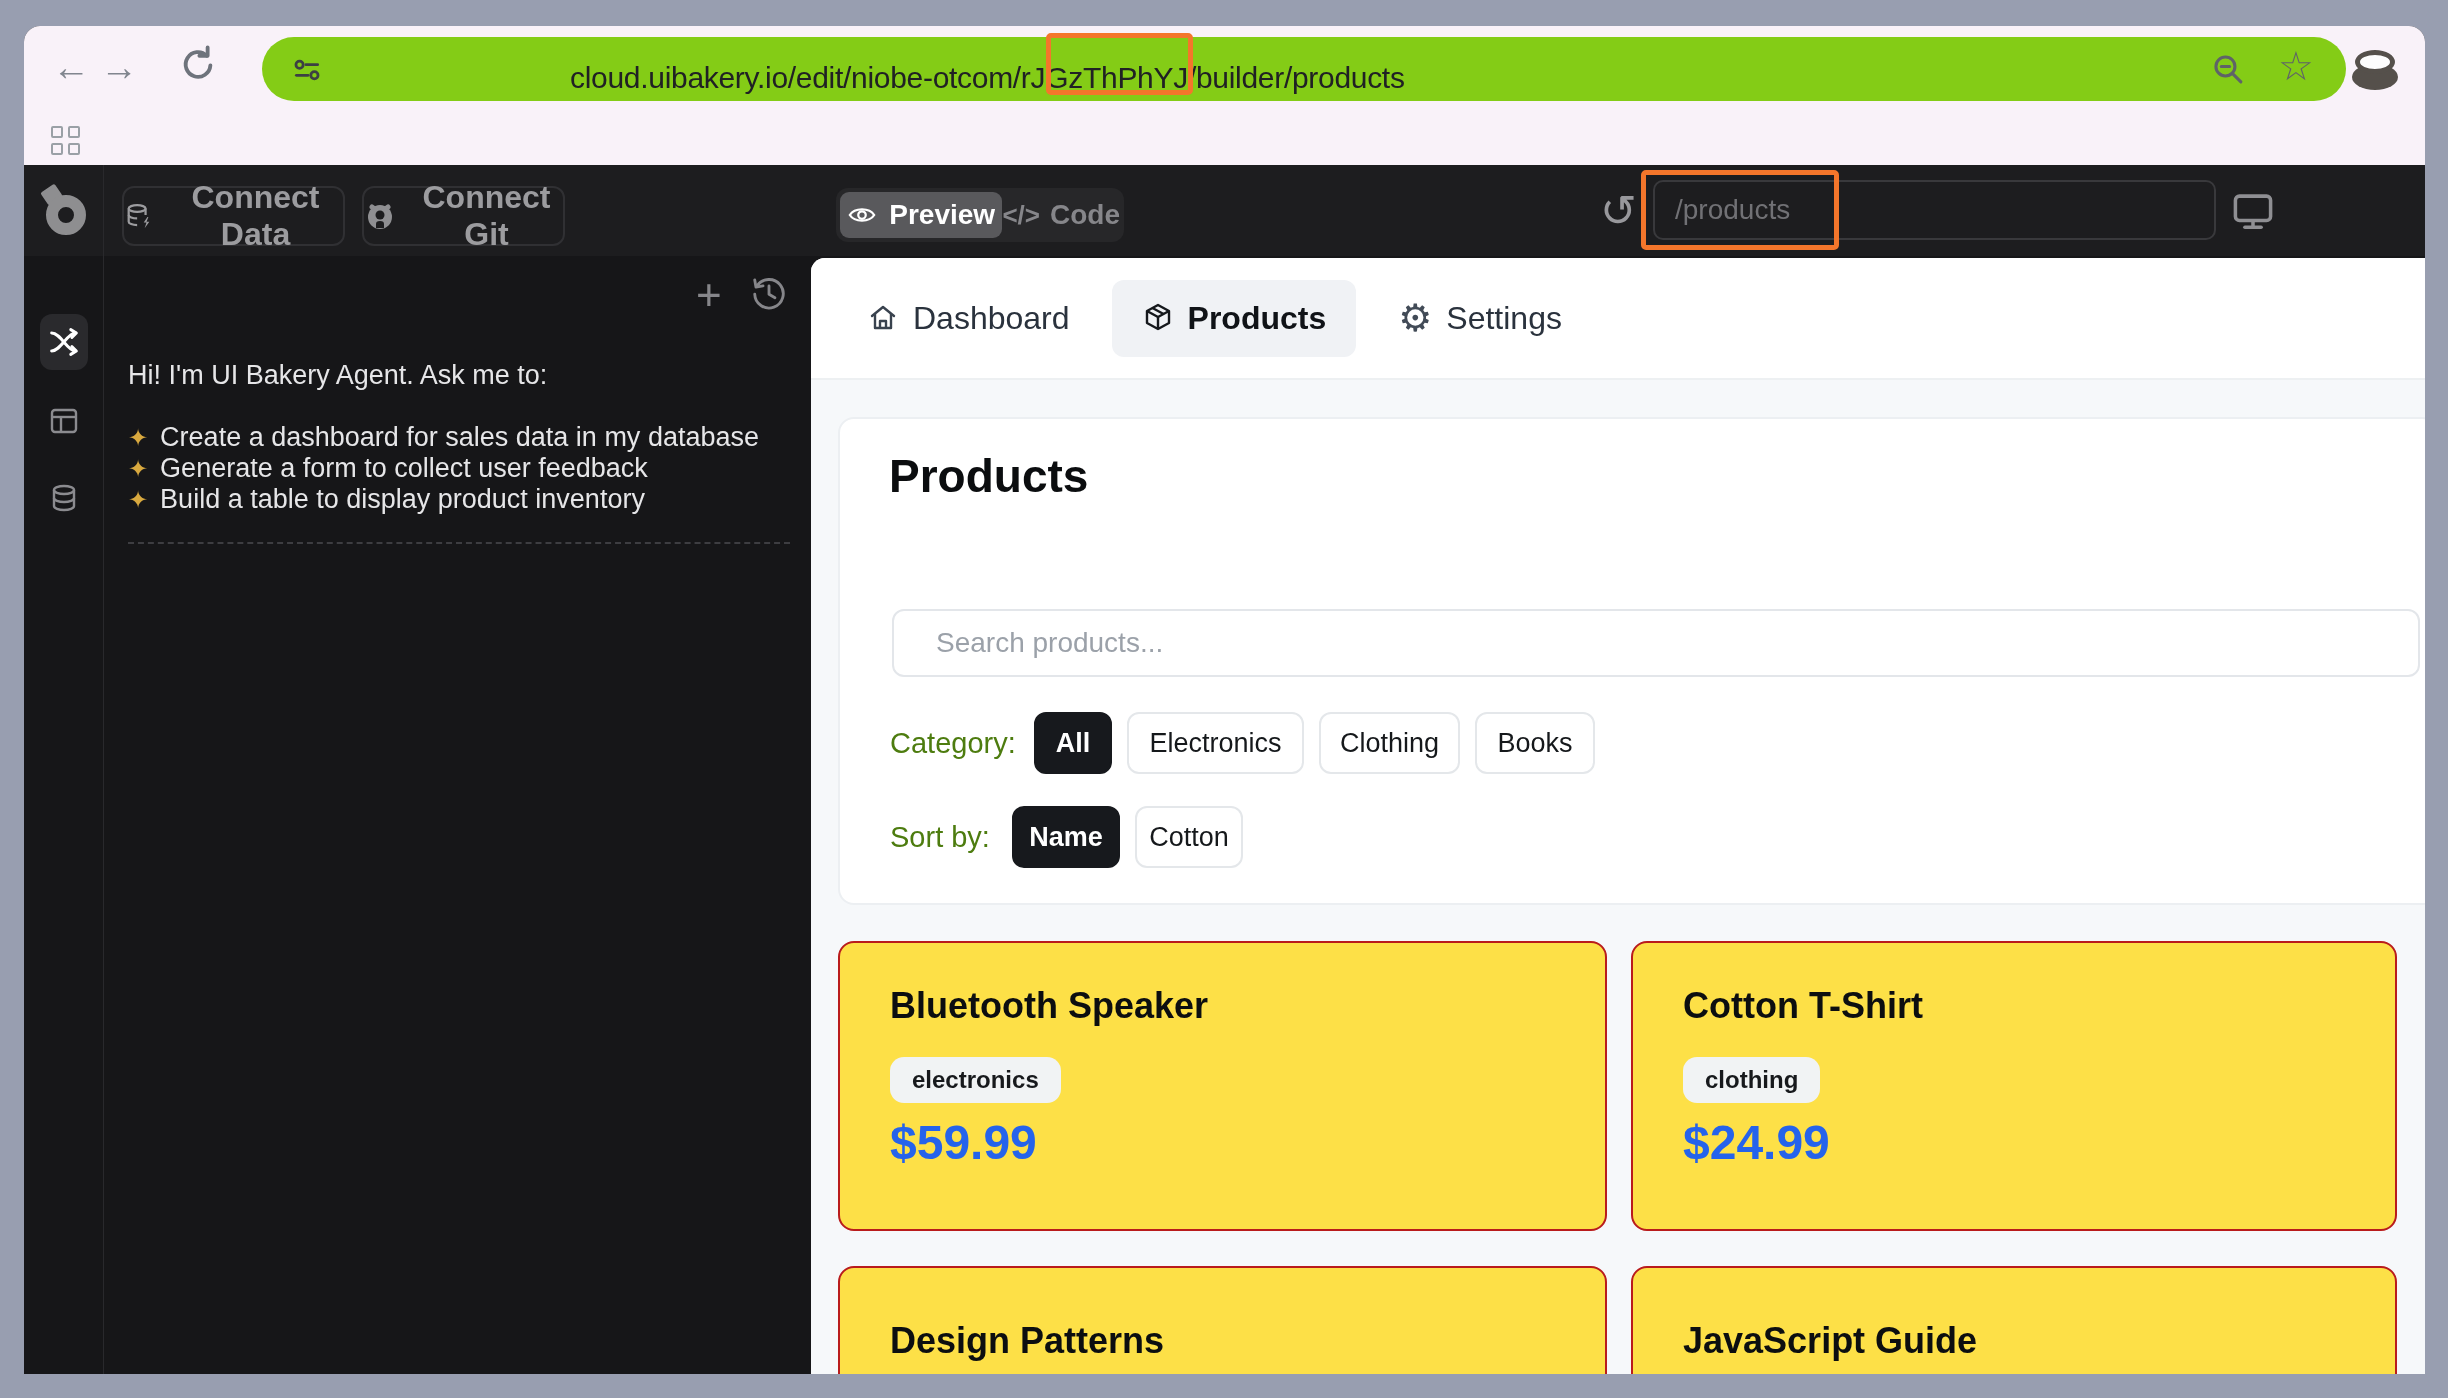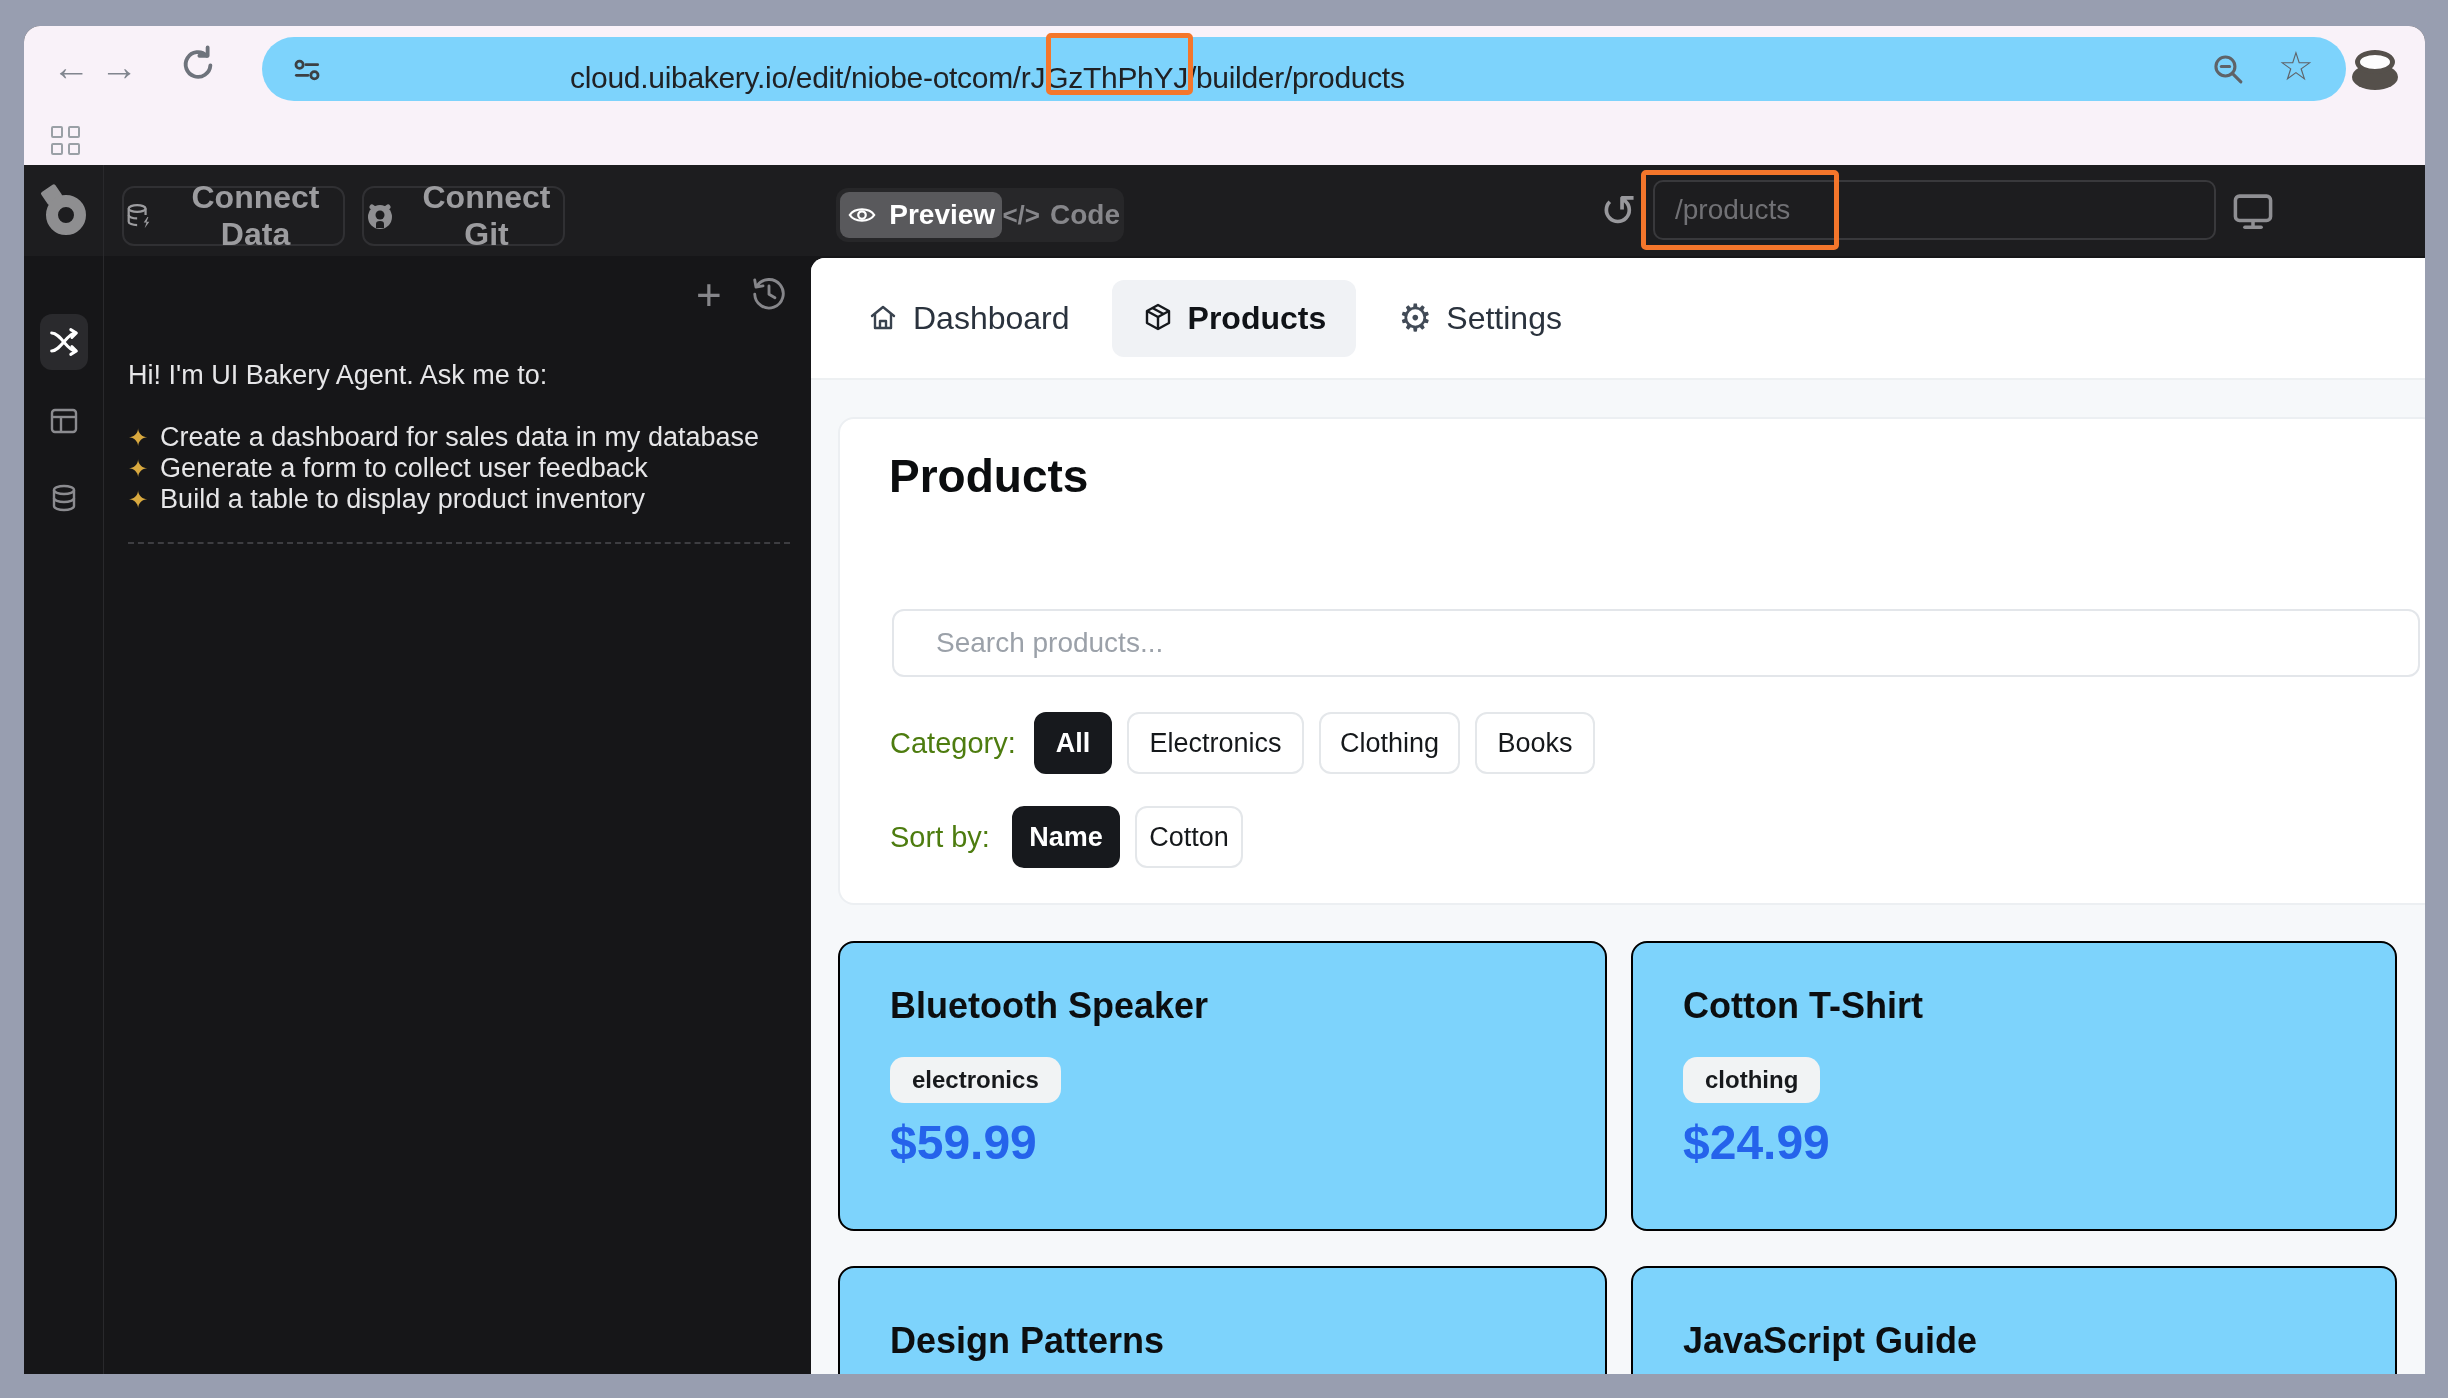--- a/index.html
+++ b/index.html
@@ -12,21 +12,21 @@
   }
   .window{
     position:absolute; left:24px; top:26px; width:2401px; height:1348px;
     border-radius:16px 16px 0 0; overflow:hidden; background:#161618;
   }
   
   .chrome{ position:absolute; left:0; top:0; width:100%; height:139px; background:#F9F2F9; }
   .nav-ico{ position:absolute; font-size:38px; color:#81868F; line-height:1; cursor:default; }
   .url-pill{
     position:absolute; left:238px; top:11px; width:2084px; height:64px;
-    background:#7dd3fc; border-radius:32px;
+    background:#84cc16; border-radius:32px;
   }
   .url-text{
     position:absolute; left:308px; top:24px; font-size:30px; letter-spacing:-0.3px;
     color:#202124; white-space:nowrap;
   }
   .chrome-right-ico{ position:absolute; }
   .avatar{ position:absolute; left:2326px; top:22px; width:50px; height:44px; }
   .avatar .bun{ position:absolute; left:2px; bottom:2px; width:46px; height:26px; background:#55504B; border-radius:50%; }
   .avatar .top{ position:absolute; left:5px; top:2px; width:40px; height:24px; background:#FDFDFD; border:5px solid #55504B; border-radius:50%; }
   .grid-icon{ position:absolute; left:27px; top:100px; width:30px; height:30px;
@@ -76,21 +76,21 @@
   .search{
     position:absolute; left:52px; top:190px; width:1528px; height:68px;
     border:2px solid #E3E6EA; border-radius:12px; font-size:28px; color:#202428;
     padding-left:42px; outline:none; font-family:"Liberation Sans", sans-serif;
   }
   .search::placeholder{ color:#9BA1A9; }
   .row-label{ position:absolute; font-size:29px; color:#4d7c0f; }
   .chip{ position:absolute; height:62px; border-radius:12px; display:flex; align-items:center; justify-content:center;
     font-size:27px; cursor:pointer; background:#fff; border:2px solid #E4E7EA; color:#15181B; }
   .chip.dark{ background:#17191D; border-color:#17191D; color:#fff; font-weight:700; }
-  .pcard{ position:absolute; background:#7dd3fc; border:2px solid #000000; border-radius:16px; }
+  .pcard{ position:absolute; background:#fde047; border:2px solid #b91c1c; border-radius:16px; }
   .pcard .name{ position:absolute; left:50px; top:42px; font-size:36px; font-weight:700; color:#0C0E10; }
   .pcard .tag{ position:absolute; left:50px; top:114px; height:46px; line-height:46px; padding:0 22px; background:#F1F3F4; border-radius:14px; font-size:24px; font-weight:700; color:#17191C; }
   .pcard .price{ position:absolute; left:50px; top:172px; font-size:48px; font-weight:700; color:#2563EB; }
   svg{ display:block; }
 </style>
 </head>
 <body>
 
 <div class="window">
 

